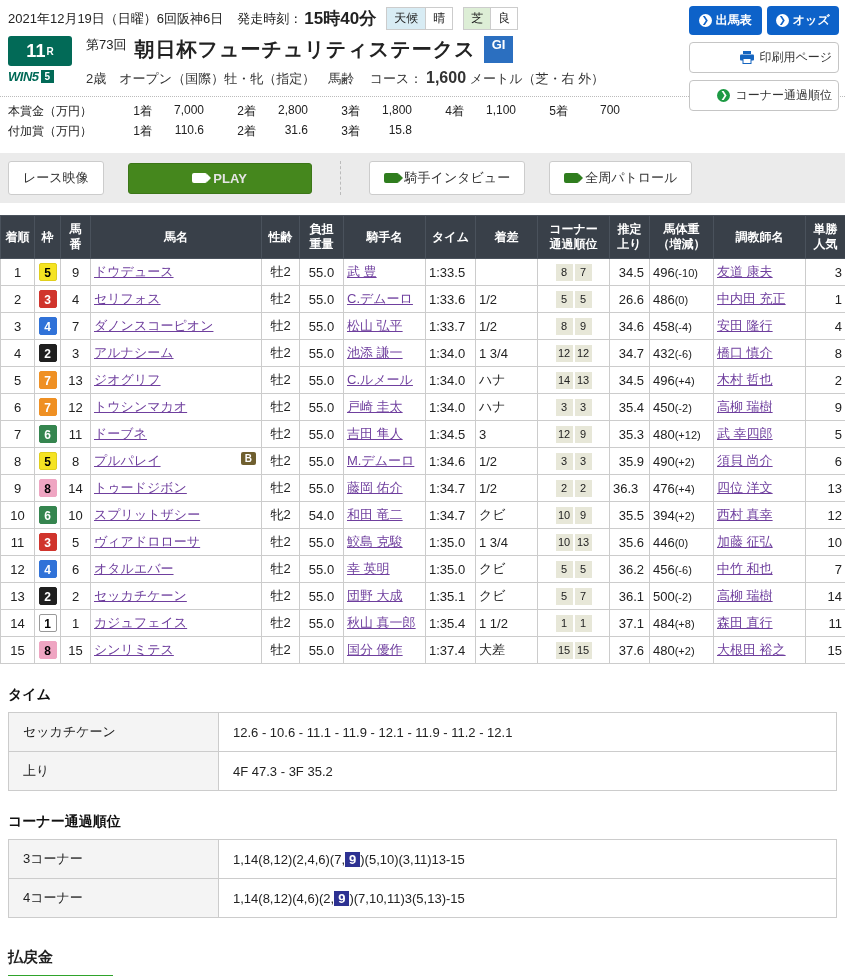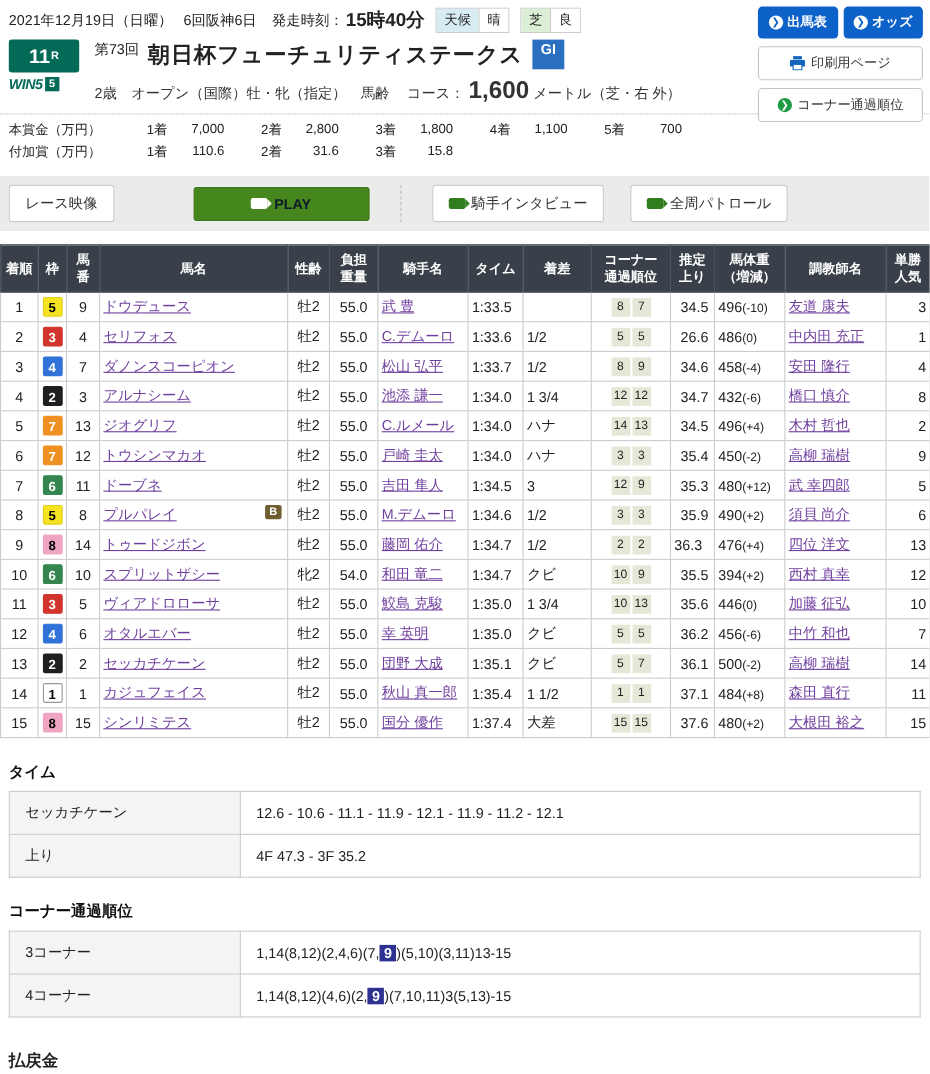--- a/index.html
+++ b/index.html
@@ -29,53 +29,53 @@
     font-size: 12px; font-weight: bold; padding: 6px 8px; display: inline-flex;
     align-items: center; gap: 4px; cursor: pointer; flex: 1; justify-content: center;
     font-family: inherit;
   }
   .circle-ic { display: inline-block; width: 13px; height: 13px; border-radius: 50%;
     background: #fff; color: #0d62c9; font-size: 9px; line-height: 13px; text-align: center; font-weight: bold; }
   .circle-ic.green { background: #1d9a44; color: #fff; }
   .btn-white {
     width: 100%; background: #fff; border: 1px solid #c5c5c5; border-radius: 4px;
     font-size: 12px; padding: 6px 6px; display: inline-flex; align-items: center; gap: 5px;
-    justify-content: center; cursor: pointer; margin-bottom: 7px; color: #333; font-family: inherit;
+    justify-content: flex-end; cursor: pointer; margin-bottom: 7px; color: #333; font-family: inherit;
   }
 
   
   .race-head { display: flex; padding: 4px 8px 8px 8px; border-bottom: 1px dotted #bbb; }
   .race-no-col { width: 66px; margin-right: 12px; }
   .race-no { background: #026a57; color: #fff; width: 64px; height: 30px; border-radius: 3px;
     display: flex; align-items: center; justify-content: center; font-weight: bold; }
   .race-no .n { font-size: 18px; }
   .race-no .r { font-size: 10px; margin-left: 1px; }
   .win5 { margin-top: 3px; display: flex; align-items: center; gap: 2px; }
   .win5 .w { color: #026a57; font-weight: bold; font-style: italic; font-size: 13px; letter-spacing: -0.5px; }
   .win5 .five { background: #026a57; color: #fff; font-size: 10px; font-weight: bold; padding: 1px 4px; }
   .race-title-line { display: flex; gap: 8px; }
   .race-edition { font-size: 13px; }
   .race-title { font-size: 20px; font-weight: bold; letter-spacing: 1px; }
   .grade { background: #2b6fc0; color: #fff; font-weight: bold; font-size: 13px; padding: 1px 8px; }
   .race-cond { margin-top: 6px; font-size: 13px; color: #333; }
-  .race-cond .dist { font-size: 22px; font-weight: bold; text-align: center; }
+  .race-cond .dist { font-size: 16px; font-weight: bold; text-align: center; }
 
   
   .prize { padding: 6px 8px 10px 8px; font-size: 12px; }
   .prize-row { display: flex; margin-bottom: 3px; gap: 18px; }
   .prize-row .plabel { width: 92px; }
   .prize-row .pair { display: inline-flex; }
   .prize-row .pair .rk { width: 34px; text-align: right; margin-right: 6px; }
   .prize-row .pair .amt { width: 46px; text-align: right; margin-right: 18px; }
 
   
   .video-bar { background: #ebebeb; padding: 8px; display: flex; align-items: center; gap: 24px; }
   .vbtn { background: #fff; border: 1px solid #ccc; border-radius: 3px; font-size: 13px;
     padding: 7px 14px; display: inline-flex; align-items: center; gap: 6px; cursor: pointer; color: #333; font-family: inherit; }
-  .vbtn.play { background: #45871d; border-color: #3c7618; color: #0f172a; font-weight: bold; width: 160px; justify-content: center; margin-left: 48px; }
+  .vbtn.play { background: #45871d; border-color: #3c7618; color: #e5e5e5; font-weight: bold; width: 184px; justify-content: center; }
   .vdivider { border-left: 1px dashed #bbb; align-self: stretch; margin: 0 4px; }
   .cam { display: inline-block; width: 15px; height: 10px; position: relative; background: #2f7d1e; border-radius: 2px; }
   .cam:after { content: ""; position: absolute; right: -4px; top: 1px; border-left: 4px solid #2f7d1e;
     border-top: 4px solid transparent; border-bottom: 4px solid transparent; }
   .cam.white { background: #fff; }
   .cam.white:after { border-left-color: #fff; }
 
   
   table.results { width: 845px; border-collapse: collapse; table-layout: fixed; margin-top: 12px; }
   table.results th { background: #394049; color: #fff; font-size: 12px; font-weight: bold;
@@ -105,21 +105,21 @@
   .payout-title { display: inline-block; font-weight: bold; font-size: 15px; padding: 0 60px 8px 0;
     border-bottom: 2px solid #2fa32b; }
 </style>
 </head>
 <body>
 
 <div class="page">
 
   <div class="topbar">
     <span>2021年12月19日（日曜）</span>
-    <span style="margin-left:10px">6回阪神6日</span>
+    <span style="">6回阪神6日</span>
     <span style="margin-left:14px">発走時刻：</span>
     <span class="start-time">15時40分</span>
     <span class="badge-pair">
       <span class="k weather">天候</span>
       <span class="v">晴</span>
     </span>
     <span class="badge-pair">
       <span class="k turf">芝</span>
       <span class="v">良</span>
     </span>

